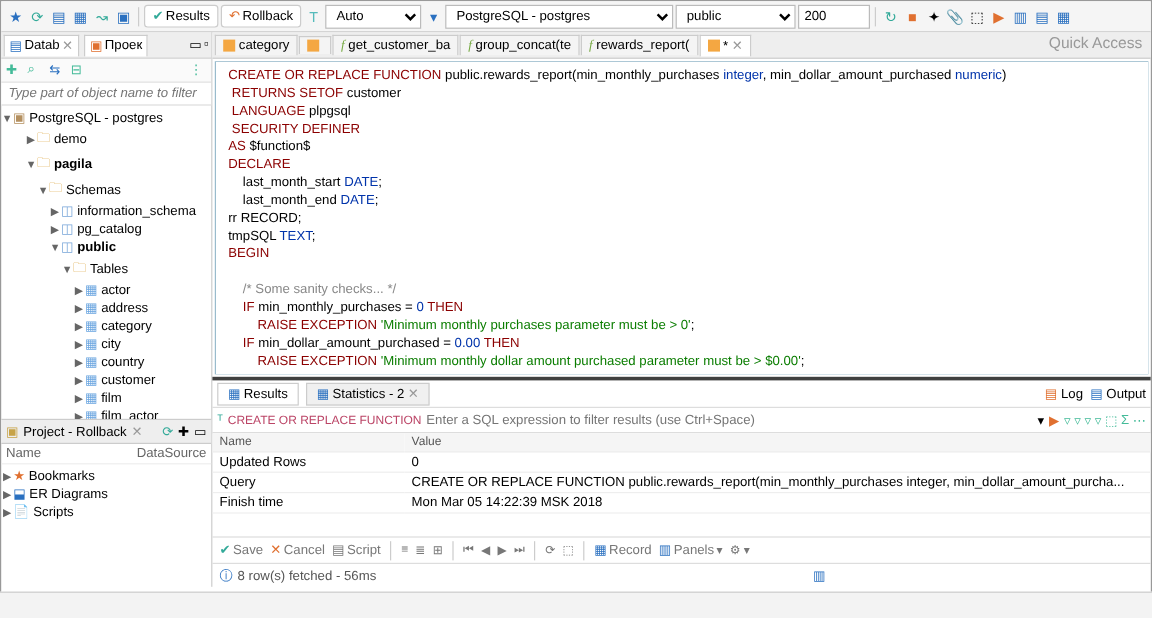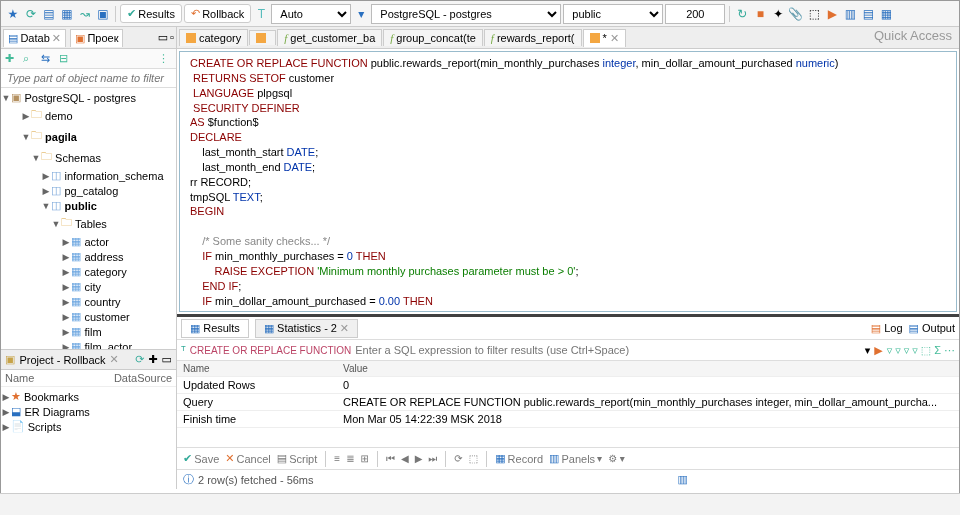--- a/index.html
+++ b/index.html
@@ -82,21 +82,21 @@
     </span>
   <span class="tb-btn">
       <span class="orange">↶</span>
       <span>Rollback</span>
     </span>
   <span class="tb-icon" style="color:#5bb">T</span>
   <select class="tb-select" style="width:80px"><option>Auto</option></select>
   <span class="tb-icon blue">▾</span>
   <select class="tb-select" style="width:190px"><option>PostgreSQL - postgres</option></select>
   <select class="tb-select" style="width:100px"><option>public</option></select>
-  <input class="tb-select" style="width: 60px; text-align: center;" value="200">
+  <input class="tb-select" style="width: 60px; text-align: left;" value="200">
   <span class="tb-sep"></span>
   <span class="tb-icon green">↻</span>
   <span class="tb-icon orange">■</span>
   <span class="tb-icon">✦</span>
   <span class="tb-icon blue">📎</span>
   <span class="tb-icon">⬚</span>
   <span class="tb-icon orange">▶</span>
   <span class="tb-icon blue">▥</span>
   <span class="tb-icon blue">▤</span>
   <span class="tb-icon blue">▦</span>
@@ -206,21 +206,20 @@
 <div class="ln"><span class="kw-red">DECLARE</span></div>
 <div class="ln"><span>    last_month_start </span><span class="kw-blue">DATE</span><span>;</span></div>
 <div class="ln"><span>    last_month_end </span><span class="kw-blue">DATE</span><span>;</span></div>
 <div class="ln"><span>rr RECORD;</span></div>
 <div class="ln"><span>tmpSQL </span><span class="kw-blue">TEXT</span><span>;</span></div>
 <div class="ln"><span class="kw-red">BEGIN</span></div>
 <div class="ln">&nbsp;</div>
 <div class="ln"><span class="cmt">    /* Some sanity checks... */</span></div>
 <div class="ln"><span class="kw-red">    IF</span><span> min_monthly_purchases = </span><span class="num">0</span><span class="kw-red"> THEN</span></div>
 <div class="ln"><span class="kw-red">        RAISE EXCEPTION </span><span class="str">'Minimum monthly purchases parameter must be &gt; 0'</span><span>;</span></div>
-<div class="ln"><span class="kw-red">    END IF</span><span>;</span></div>
 <div class="ln"><span class="kw-red">    IF</span><span> min_dollar_amount_purchased = </span><span class="num">0.00</span><span class="kw-red"> THEN</span></div>
 <div class="ln"><span class="kw-red">        RAISE EXCEPTION </span><span class="str">'Minimum monthly dollar amount purchased parameter must be &gt; $0.00'</span><span>;</span></div>
 
     </div>
 
     <div class="results-area">
       <div class="res-tabs">
         <span class="res-tab"><span class="blue">▦</span> <span>Results</span></span>
         <span class="res-tab active"><span class="blue">▦</span> <span>Statistics - 2</span> <span style="color:#999">✕</span></span>
         <div class="res-right">
@@ -296,21 +295,21 @@
         <span class="tb-sep"></span>
         <span class="btn">
             <span class="blue">▦</span>
             <span>Record</span>
           </span>
         <span class="btn"><span class="blue">▥</span><span>Panels</span> ▾</span>
         <span class="btn blue">⚙ ▾</span>
       </div>
       <div class="res-status">
         <span class="blue">ⓘ</span>
-        <span>2 row(s) fetched - 56ms</span>
+        <span>8 row(s) fetched - 56ms</span>
         <span style="margin-left:360px" class="blue">▥</span>
       </div>
     </div>
   </div>
 </div>
 
 <div class="statusbar">
   <span style="flex:0 0 390px"></span>
   <span class="cell">MSK</span>
   <span class="cell">en_RU</span>

